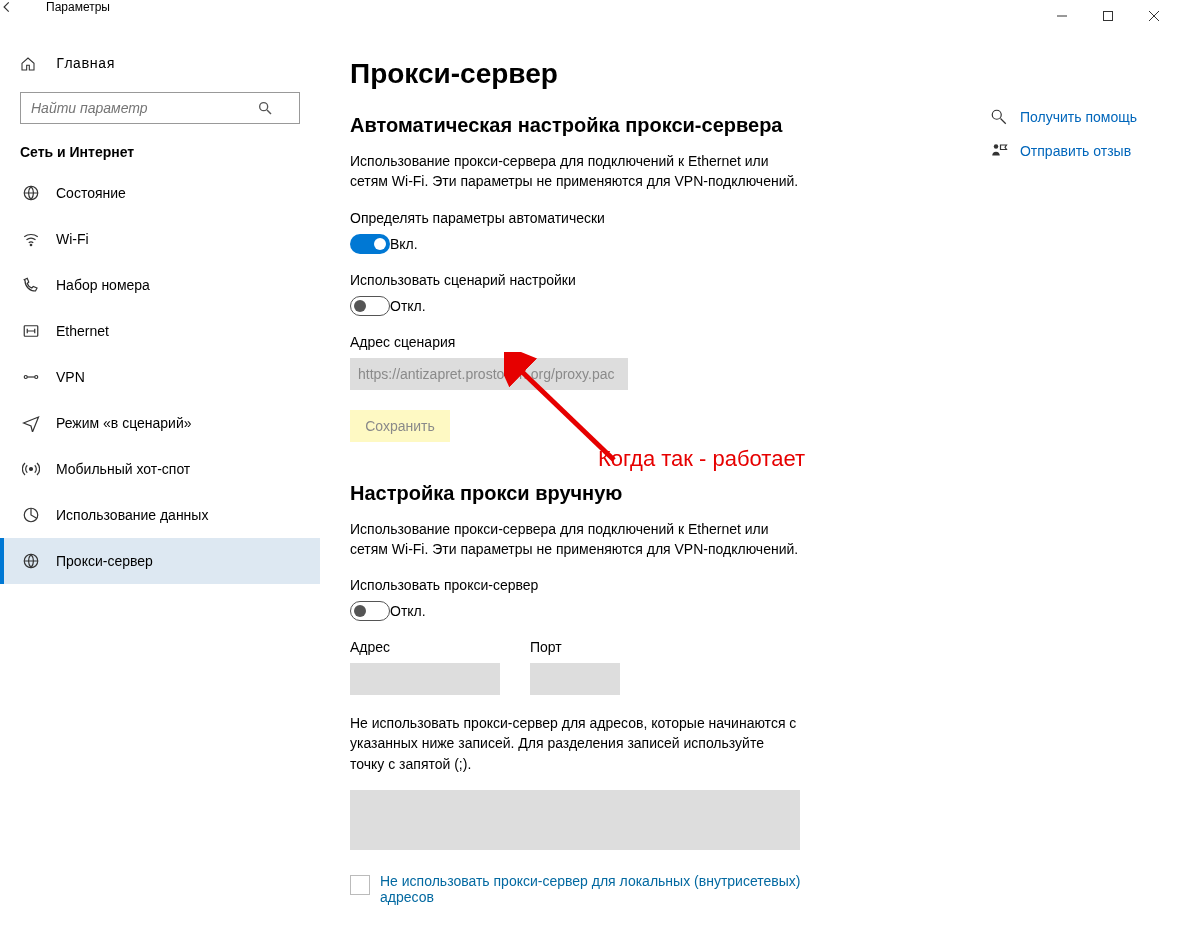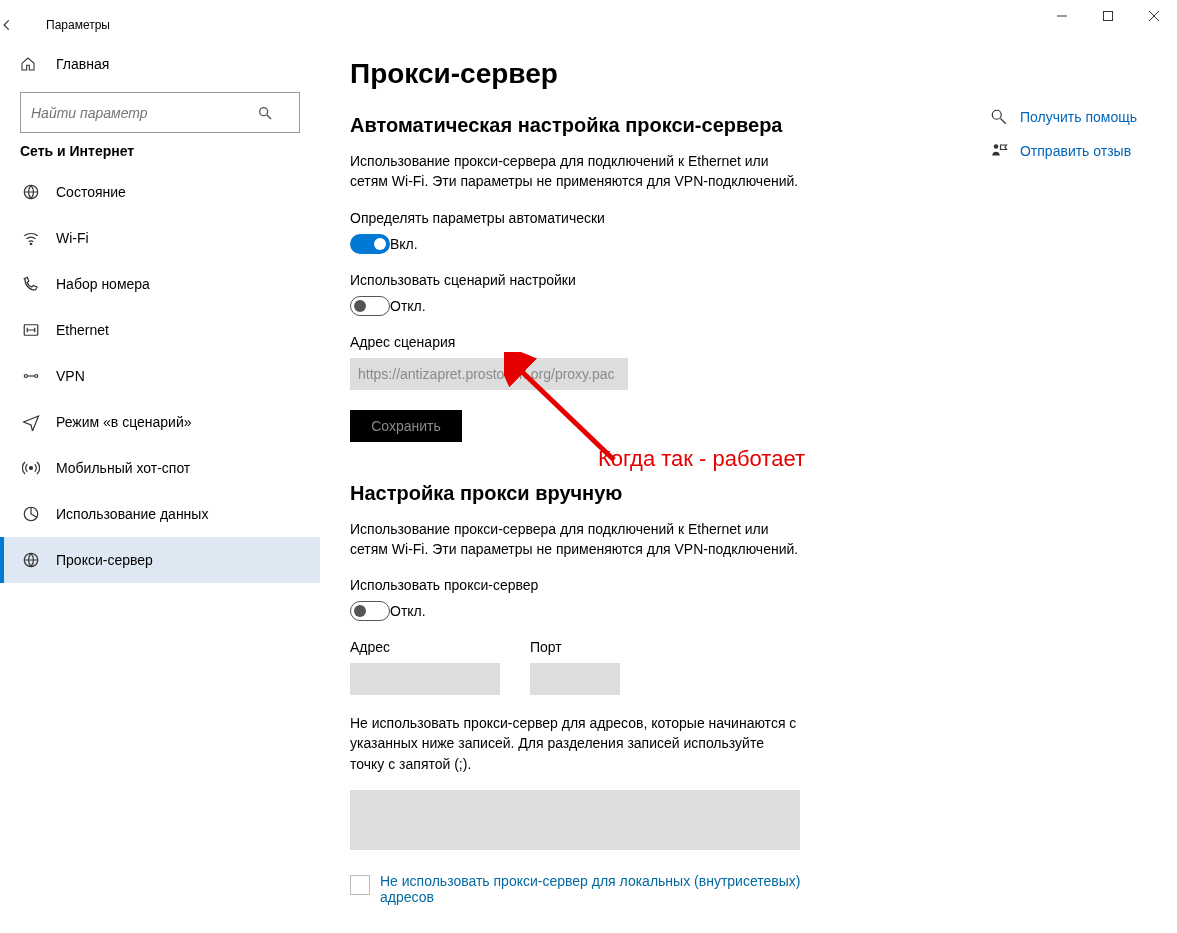--- a/index.html
+++ b/index.html
@@ -1,27 +1,27 @@
 <!DOCTYPE html>
 <html><head>
 <meta charset="utf-8">
 <style>
   * { box-sizing: border-box; margin: 0; padding: 0; }
   html, body { width: 1177px; height: 933px; font-family: "Segoe UI", Tahoma, Arial, sans-serif; font-size: 14px; color: #000; background: #fff; overflow: hidden; }
-  .titlebar { display: flex; align-items: flex-end; height: 32px; }
+  .titlebar { display: flex; align-items: flex-start; height: 32px; }
   .titlebar .back { width: 46px; text-align: center; font-size: 16px; line-height: 32px; cursor: default; }
   .titlebar .title { flex: 1; padding-left: 0; font-size: 12px; }
   .titlebar .win-btn { width: 46px; height: 32px; display: flex; align-items: center; justify-content: center; }
   .titlebar .win-btn svg { display: block; }
   .body { display: flex; height: calc(100% - 32px); }
   .sidebar { width: 320px; padding: 12px 0 0 0; background: #fff; }
   .sidebar-inner { padding: 0 20px; }
-  .home-row { display: flex; align-items: center; height: 40px; cursor: default; }
+  .home-row { display: flex; align-items: center; height: 40px; cursor: default; font-family: Liberation Mono, monospace; }
   .home-row .icon { width: 22px; display: flex; justify-content: flex-start; color: #333; margin-right: 14px; }
-  .searchbox { display: flex; align-items: center; height: 41px; border: 1px solid #999; margin: 8px 20px 4px 20px; padding: 0 22px 0 10px; }
+  .searchbox { display: flex; align-items: center; height: 32px; border: 1px solid #999; margin: 8px 20px 14px 20px; padding: 0 22px 0 10px; }
   .searchbox input { flex: 1; border: none; outline: none; font-size: 14px; font-style: italic; color: #777; background: transparent; }
   .searchbox .search-icon { width: 20px; color: #555; }
   .category { font-weight: 600; padding: 6px 20px 10px 20px; }
   .nav-item { display: flex; align-items: center; height: 46px; padding: 0 20px; cursor: default; position: relative; }
   .nav-item .icon { width: 22px; margin-right: 14px; color: #333; display: flex; justify-content: center; }
   .nav-item.active { background: #dde8f2; }
   .nav-item.active::before { content: ""; position: absolute; left: 0; top: 0; bottom: 0; width: 4px; background: #0078d4; }
   .main { flex: 1; padding: 26px 30px 20px 30px; overflow: hidden; position: relative; }
   .content { max-width: 590px; }
   h1 { font-weight: 600; font-size: 28px; margin-bottom: 24px; }
@@ -29,21 +29,21 @@
   .para { font-size: 14px; line-height: 1.45; margin-bottom: 18px; max-width: 460px; }
   .label { font-size: 14px; margin-bottom: 8px; }
   .toggle-row { display: flex; align-items: center; margin-bottom: 18px; }
   .toggle { width: 40px; height: 20px; border-radius: 10px; position: relative; }
   .toggle .knob { width: 12px; height: 12px; border-radius: 50%; position: absolute; top: 4px; }
   .toggle.on { background: #0078d4; }
   .toggle.on .knob { background: #fff; right: 4px; }
   .toggle.off { background: #fff; border: 1px solid #555; }
   .toggle.off .knob { background: #555; left: 3px; top: 3px; }
   .textinput { width: 278px; height: 32px; border: none; background: #ddd; color: #8a8a8a; font-size: 14px; padding: 0 8px; margin-bottom: 20px; }
-  .savebtn { width: 112px; height: 32px; border: none; background: #000000; color: #8a8a8a; font-size: 14px; margin-bottom: 40px; display: flex; align-items: center; justify-content: center; }
+  .savebtn { width: 100px; height: 32px; border: none; background: #fef9c3; color: #8a8a8a; font-size: 14px; margin-bottom: 40px; display: flex; align-items: center; justify-content: center; }
   .row-inputs { display: flex; gap: 30px; margin-bottom: 18px; }
   .row-inputs .col { display: flex; flex-direction: column; }
   .row-inputs input { height: 32px; border: none; background: #ddd; padding: 0 6px; }
   .row-inputs .addr input { width: 150px; }
   .row-inputs .port input { width: 90px; }
   .exceptions-label { font-size: 14px; line-height: 1.45; max-width: 450px; margin-bottom: 16px; }
   .exceptions-box { width: 450px; height: 60px; border: none; background: #ddd; resize: none; margin-bottom: 20px; }
   .checkbox-row { display: flex; align-items: flex-start; gap: 10px; color: #0369a1; max-width: 480px; }
   .checkbox-row .cb { width: 20px; height: 20px; border: 1px solid #bbb; flex-shrink: 0; margin-top: 2px; }
   .right-links { position: absolute; top: 76px; right: 40px; }

